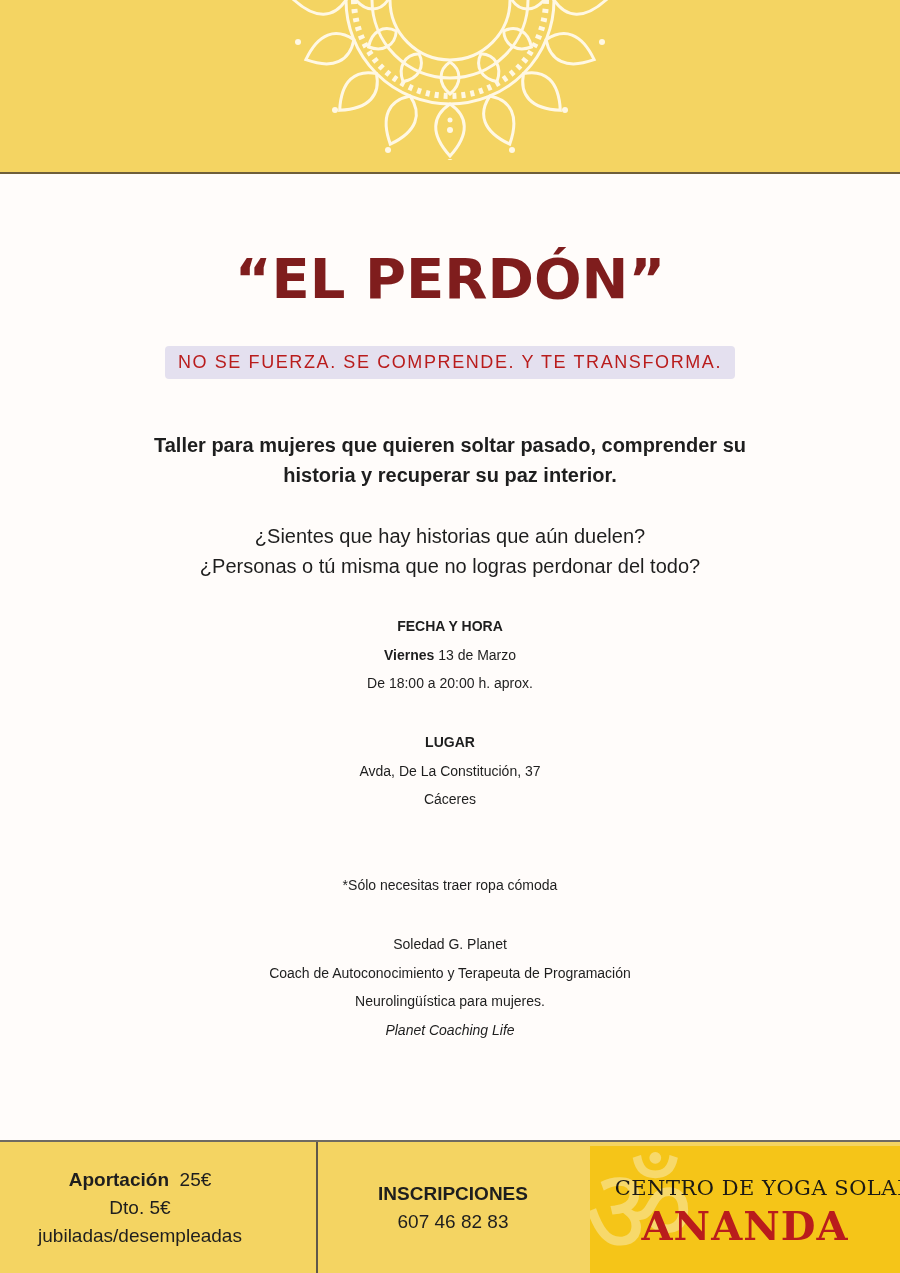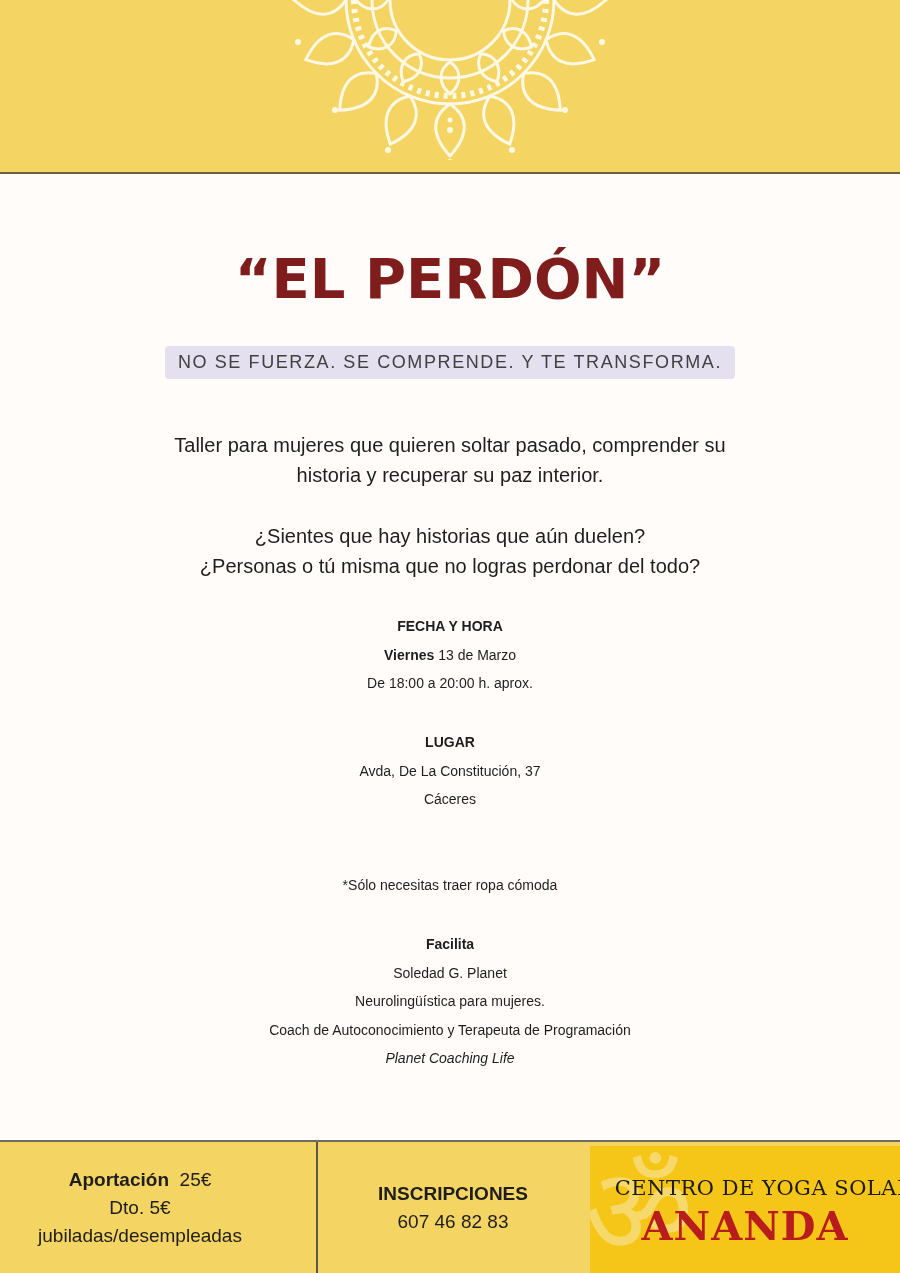--- a/index.html
+++ b/index.html
@@ -22,25 +22,25 @@
       text-align: center;
     }
     .title {
       position: absolute; left: 0; top: 72px; width: 900px;
       font-family: "DejaVu Sans", sans-serif; font-weight: bold; font-size: 56px;
       color: #7f1d1d; letter-spacing: 0px;
     }
     .tagline-wrap { position: absolute; left: 0; top: 172px; width: 900px; text-align: center; }
     .tagline {
       display: inline-block; background: #e4e0ef; border-radius: 4px;
-      padding: 6px 13px 6px 13px; font-size: 18px; letter-spacing: 1.6px; color: #404040;
+      padding: 6px 13px 6px 13px; font-size: 18px; letter-spacing: 1.6px; color: #b91c1c;
     }
 
     .para { position: absolute; left: 0; width: 900px; font-size: 20px; line-height: 30px; color: #1e1e1e; }
-    .p1 { top: 256px; }
+    .p1 { top: 256px; font-weight: bold; }
     .p2 { top: 347px; }
 
     .block { position: absolute; left: 0; width: 900px; font-size: 14px; line-height: 28.5px; color: #1e1e1e; }
     .b-fecha { top: 438px; }
     .b-lugar { top: 554px; }
     .b-note  { top: 697px; }
     .b-facil { top: 756px; }
     .b { font-weight: bold; }
     .i { font-style: italic; }
 
@@ -140,24 +140,23 @@
 
   <div class="block b-lugar">
     <div class="b">LUGAR</div>
     <div>Avda, De La Constitución, 37</div>
     <div>Cáceres</div>
   </div>
 
   <div class="block b-note">*Sólo necesitas traer ropa cómoda</div>
 
   <div class="block b-facil">
-    <div class="b">Facilita</div>
     <div>Soledad G. Planet</div>
+    <div>Coach de Autoconocimiento y Terapeuta de Programación</div>
     <div>Neurolingüística para mujeres.</div>
-    <div>Coach de Autoconocimiento y Terapeuta de Programación</div>
     <div class="i">Planet Coaching Life</div>
   </div>
 </div>
 
 <div class="bottom-rule"></div>
 <div class="footer">
   <div class="cell cell-a">
     <div><span class="b">Aportación</span>&nbsp; <span>25€</span></div>
     <div>Dto. 5€</div>
     <div>jubiladas/desempleadas</div>

